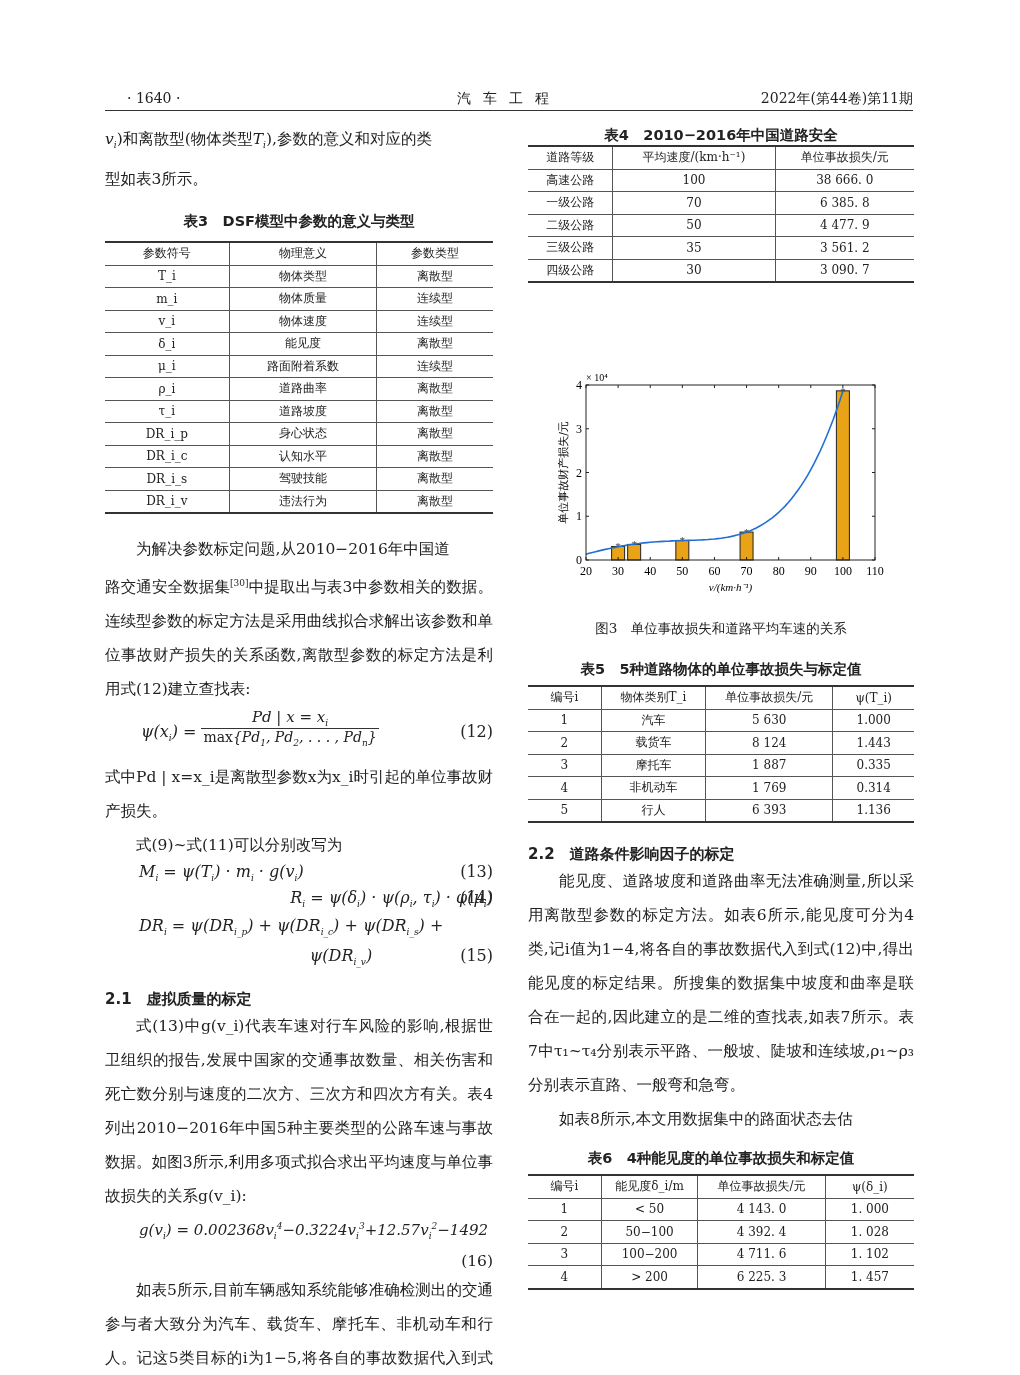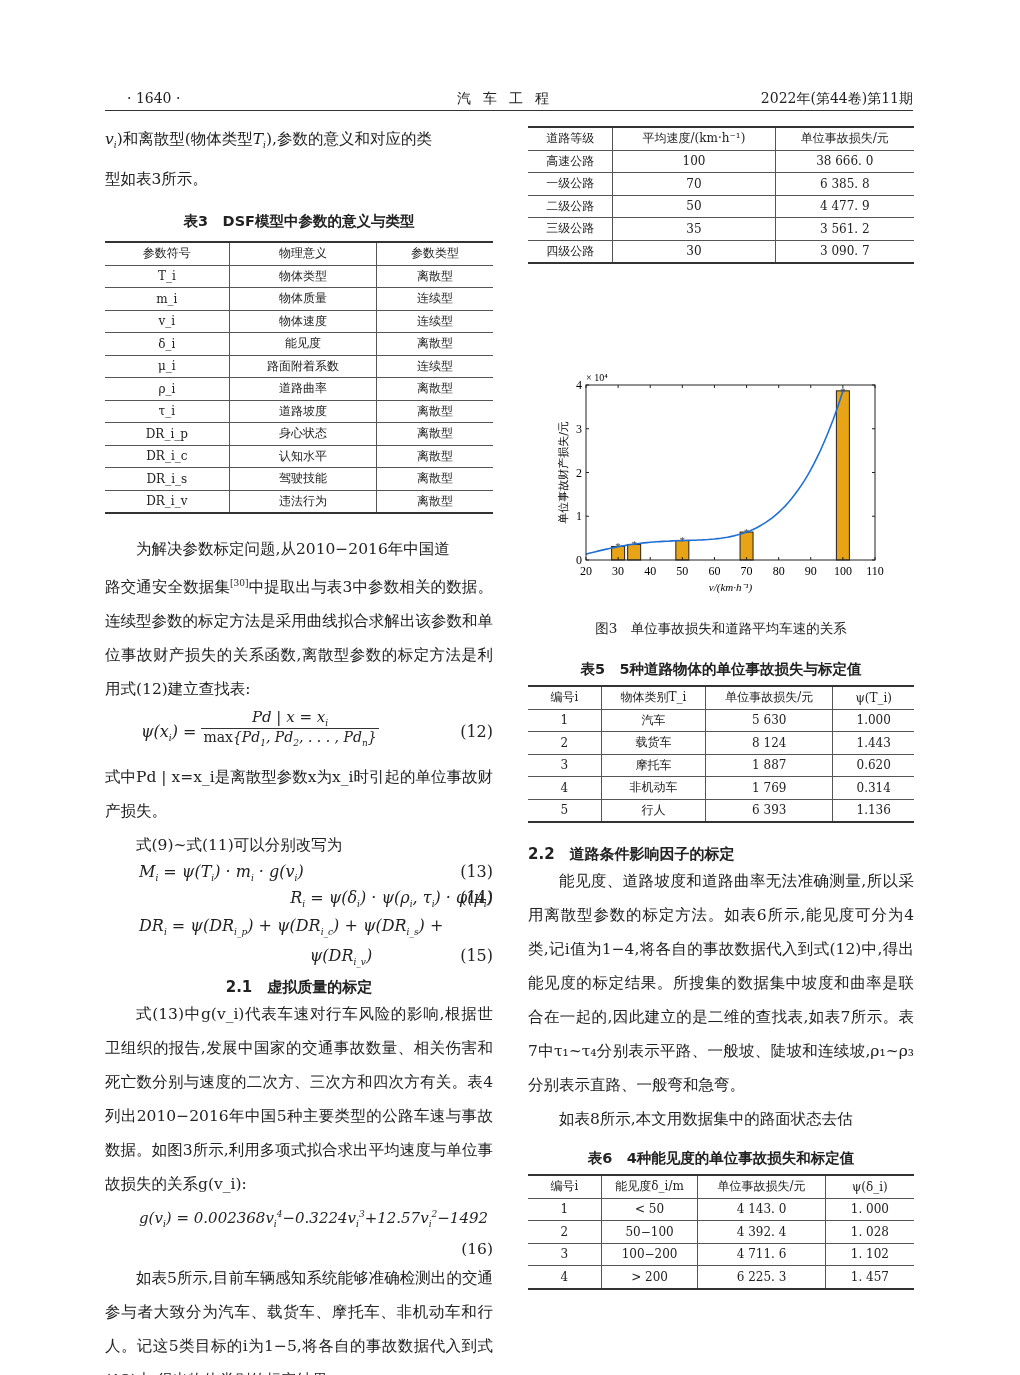--- a/index.html
+++ b/index.html
@@ -132,30 +132,31 @@
     <span class="eqn" style="top:0;">(14)</span>
   </div>
   <div class="eq" style="position:relative;height:30px;padding-left:34px;">
     <i>DR</i><sub>i</sub> = ψ(<i>DR</i><sub>i_p</sub>) + ψ(<i>DR</i><sub>i_c</sub>) + ψ(<i>DR</i><sub>i_s</sub>) +
   </div>
   <div class="eq" style="position:relative;height:28px;padding-left:84px;text-align:center;">
     ψ(<i>DR</i><sub>i_v</sub>)
     <span class="eqn" style="top:0;">(15)</span>
   </div>
 
-  <div class="sec" style="margin-top:4px;text-align:center;">2.1　虚拟质量的标定</div>
+  <div class="sec" style="margin-top:16px;">2.1　虚拟质量的标定</div>
   <div class="p ind">式(13)中g(v_i)代表车速对行车风险的影响,根据世卫组织的报告,发展中国家的交通事故数量、相关伤害和死亡数分别与速度的二次方、三次方和四次方有关。表4列出2010−2016年中国5种主要类型的公路车速与事故数据。如图3所示,利用多项式拟合求出平均速度与单位事故损失的关系g(v_i):</div>
   <div class="eq" style="font-size:15px;padding-left:34px;line-height:26px;">
     <i>g</i>(<i>v</i><sub>i</sub>) = 0.002368<i>v</i><sub>i</sub><sup>4</sup>−0.3224<i>v</i><sub>i</sub><sup>3</sup>+12.57<i>v</i><sub>i</sub><sup>2</sup>−1492
   </div>
   <div style="text-align:right;font-size:15.5px;line-height:24px;">(16)</div>
   <div class="p ind">如表5所示,目前车辆感知系统能够准确检测出的交通参与者大致分为汽车、载货车、摩托车、非机动车和行人。记这5类目标的i为1−5,将各自的事故数据代入到式(12)中,得出物体类别的标定结果。</div>
 </div>
 
 <div class="abs" style="left:528px;top:126px;width:386px;">
+  <div class="cap">表4　2010−2016年中国道路安全</div>
   <table>
     <thead>
         <tr>
       <th style="width:22%">道路等级</th>
       <th style="width:42%">平均速度/(km·h⁻¹)</th>
       <th>单位事故损失/元</th>
     </tr>
       </thead>
     <tbody id="t4body">
         <tr>
@@ -274,21 +275,21 @@
         <tr>
           <td>2</td>
           <td>载货车</td>
           <td>8 124</td>
           <td>1.443</td>
         </tr>
         <tr>
           <td>3</td>
           <td>摩托车</td>
           <td>1 887</td>
-          <td>0.620</td>
+          <td>0.335</td>
         </tr>
         <tr>
           <td>4</td>
           <td>非机动车</td>
           <td>1 769</td>
           <td>0.314</td>
         </tr>
         <tr>
           <td>5</td>
           <td>行人</td>

